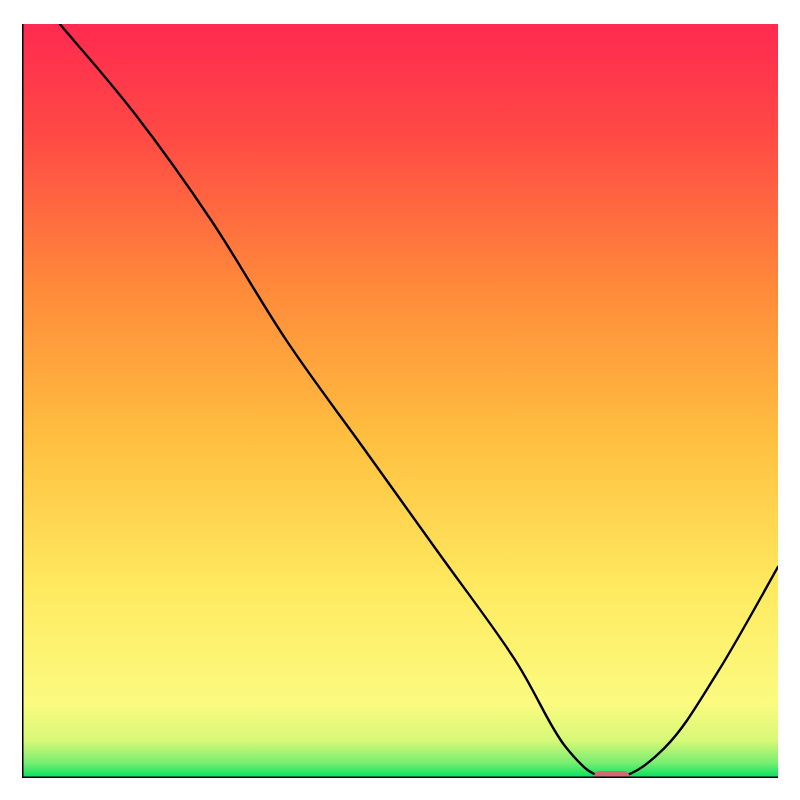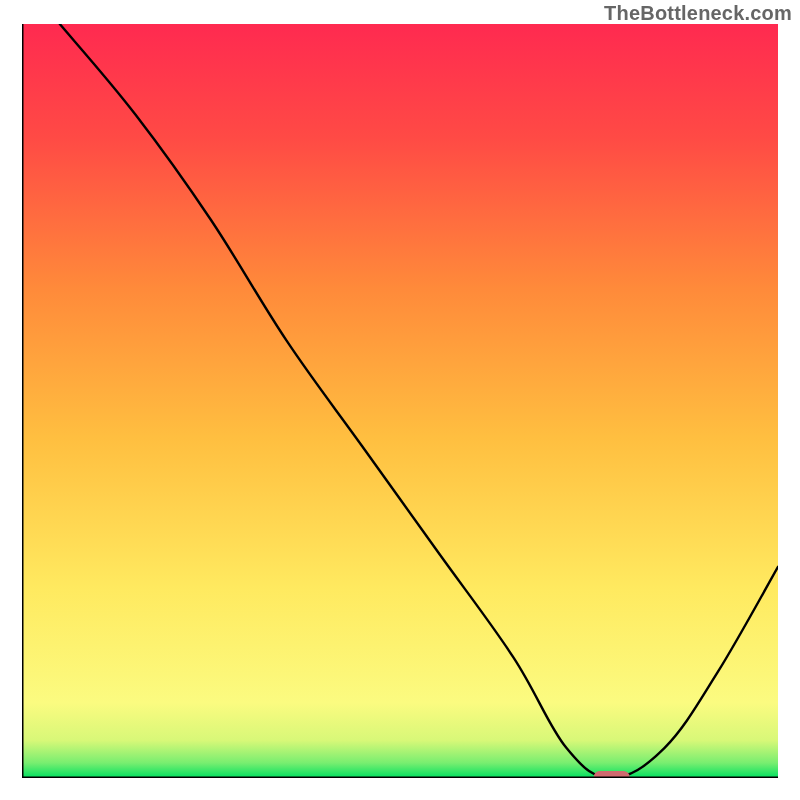--- a/index.html
+++ b/index.html
@@ -36,21 +36,20 @@
   }
   .plot svg {
     display: block;
   }
 </style>
 </head>
 <body>
 
 <div class="container">
 
-  <div class="watermark">TheBottleneck.com</div>
 
   <div class="plot">
     <svg id="chart-svg" width="756" height="754" viewBox="0 0 756 754">
       <defs>
         <linearGradient id="bg-grad" x1="0" y1="1" x2="0" y2="0">
             <stop offset="0%" stop-color="#00e060"></stop>
             <stop offset="2%" stop-color="#78ee70"></stop>
             <stop offset="5%" stop-color="#d8f878"></stop>
             <stop offset="10%" stop-color="#fbfb80"></stop>
             <stop offset="25%" stop-color="#ffea60"></stop>

